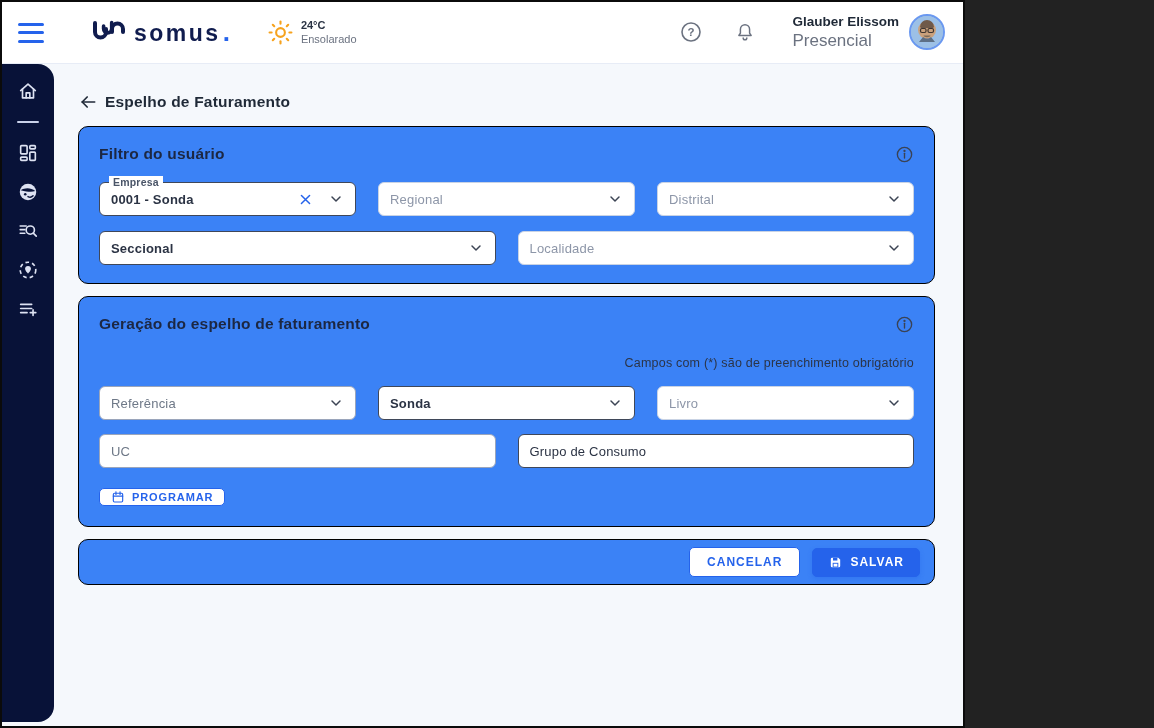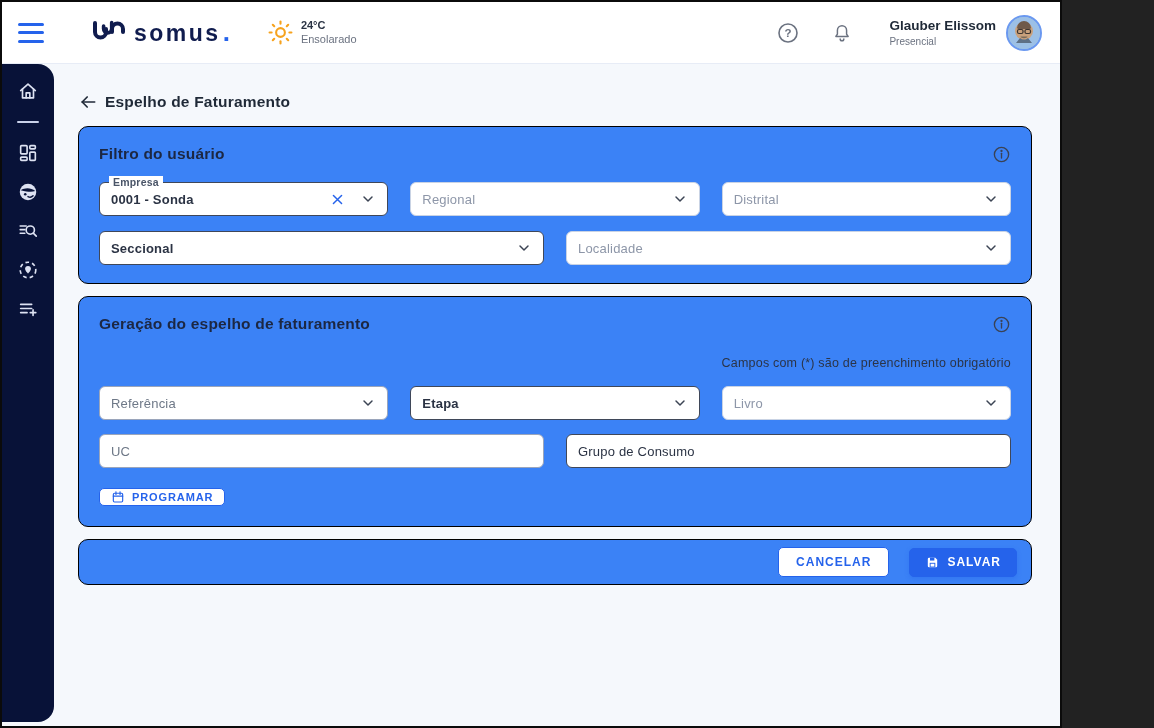--- a/index.html
+++ b/index.html
@@ -1,20 +1,20 @@
 <!DOCTYPE html>
 <html><head>
 <meta charset="utf-8">
 <style>
   * { box-sizing: border-box; margin: 0; padding: 0; }
   html,body { background:#222; }
   body { font-family: "Liberation Sans", "DejaVu Sans", sans-serif; }
 
   .screen {
-    width: 1062px; height: 728px;
+    width: 965px; height: 728px;
     border: 2px solid #0b0b0b;
     background: #f5f8fc;
     display: flex; flex-direction: column;
     overflow: hidden;
     position: relative;
   }
 
   
   .header {
     height: 62px; flex: 0 0 62px;
@@ -32,21 +32,21 @@
   .weather { display:flex; align-items:center; margin-left: 38px; gap: 8px; }
   .weather-text { display:flex; flex-direction:column; line-height: 1.25; }
   .weather-temp { font-size: 11px; font-weight: 700; color:#2a3344; }
   .weather-cond { font-size: 11px; color:#6b7280; }
   .header-right { margin-left:auto; display:flex; align-items:center; }
   .icon-btn { width: 26px; height: 26px; display:flex; align-items:center; justify-content:center; cursor:pointer; color:#6b7280; }
   .help-btn { margin-right: 28px; }
   .bell-btn { margin-right: 34px; }
   .user-block { display:flex; flex-direction:column; align-items:flex-start; line-height:1.3; margin-right: 10px; }
   .user-name { font-size: 13.5px; font-weight: 700; color:#1f2937; }
-  .user-status { font-size: 10px; color:#6b7280; }
+  .user-status { font-size: 17px; color:#6b7280; }
   .avatar { width: 36px; height: 36px; border-radius: 50%; border: 2px solid #6a98f0; overflow:hidden; cursor:pointer; background:#9cbfe4; flex:0 0 auto; }
 
   
   .body-area { flex: 1; display: flex; min-height: 0; }
   .sidebar {
     width: 52px; flex: 0 0 52px;
     background: #081238;
     border-radius: 0 16px 16px 0;
     margin-bottom: 4px;
     display: flex; flex-direction: column; align-items: center;
@@ -115,21 +115,21 @@
 
   .btn { display:inline-flex; align-items:center; gap:7px; border-radius:5px; cursor:pointer; font-weight:700; font-family:inherit; }
   .btn-outline {
     border: 1px solid #2563eb; background:#fff; color:#2563eb;
   }
   .programar-btn { margin-top: 20px; padding: 1px 11px; font-size: 11px; letter-spacing: .9px; }
   .programar-btn svg { width: 14px; height: 14px; }
 
   .actions-bar {
     height: 46px; padding: 0 14px;
-    display:flex; align-items:center; justify-content:flex-end; gap: 20px;
+    display:flex; align-items:center; justify-content:flex-end; gap: 12px;
   }
   .cancel-btn { padding: 7px 17px; font-size: 12px; letter-spacing: 1px; }
   .save-btn {
     background:#2563eb; border: 1px solid #2563eb; color:#fff;
     padding: 6px 15px; font-size: 12px; letter-spacing: 1px;
     box-shadow: 0 2px 4px rgba(37,99,235,.35);
   }
   .save-btn svg { width: 15px; height: 15px; }
 </style>
 </head>
@@ -343,21 +343,21 @@
         <p class="required-note">Campos com (*) são de preenchimento obrigatório</p>
 
         <div class="row3" style="margin-top:16px;">
           <div class="field mid">
             <span>Referência</span>
             <svg class="chev" viewBox="0 0 24 24">
                 <path d="M6 9l6 6 6-6" fill="none" stroke="currentColor" stroke-width="2.2" stroke-linecap="round" stroke-linejoin="round"></path>
               </svg>
           </div>
           <div class="field strong">
-            <span>Etapa</span>
+            <span>Sonda</span>
             <svg class="chev" viewBox="0 0 24 24">
                 <path d="M6 9l6 6 6-6" fill="none" stroke="currentColor" stroke-width="2.2" stroke-linecap="round" stroke-linejoin="round"></path>
               </svg>
           </div>
           <div class="field">
             <span>Livro</span>
             <svg class="chev" viewBox="0 0 24 24">
                 <path d="M6 9l6 6 6-6" fill="none" stroke="currentColor" stroke-width="2.2" stroke-linecap="round" stroke-linejoin="round"></path>
               </svg>
           </div>

